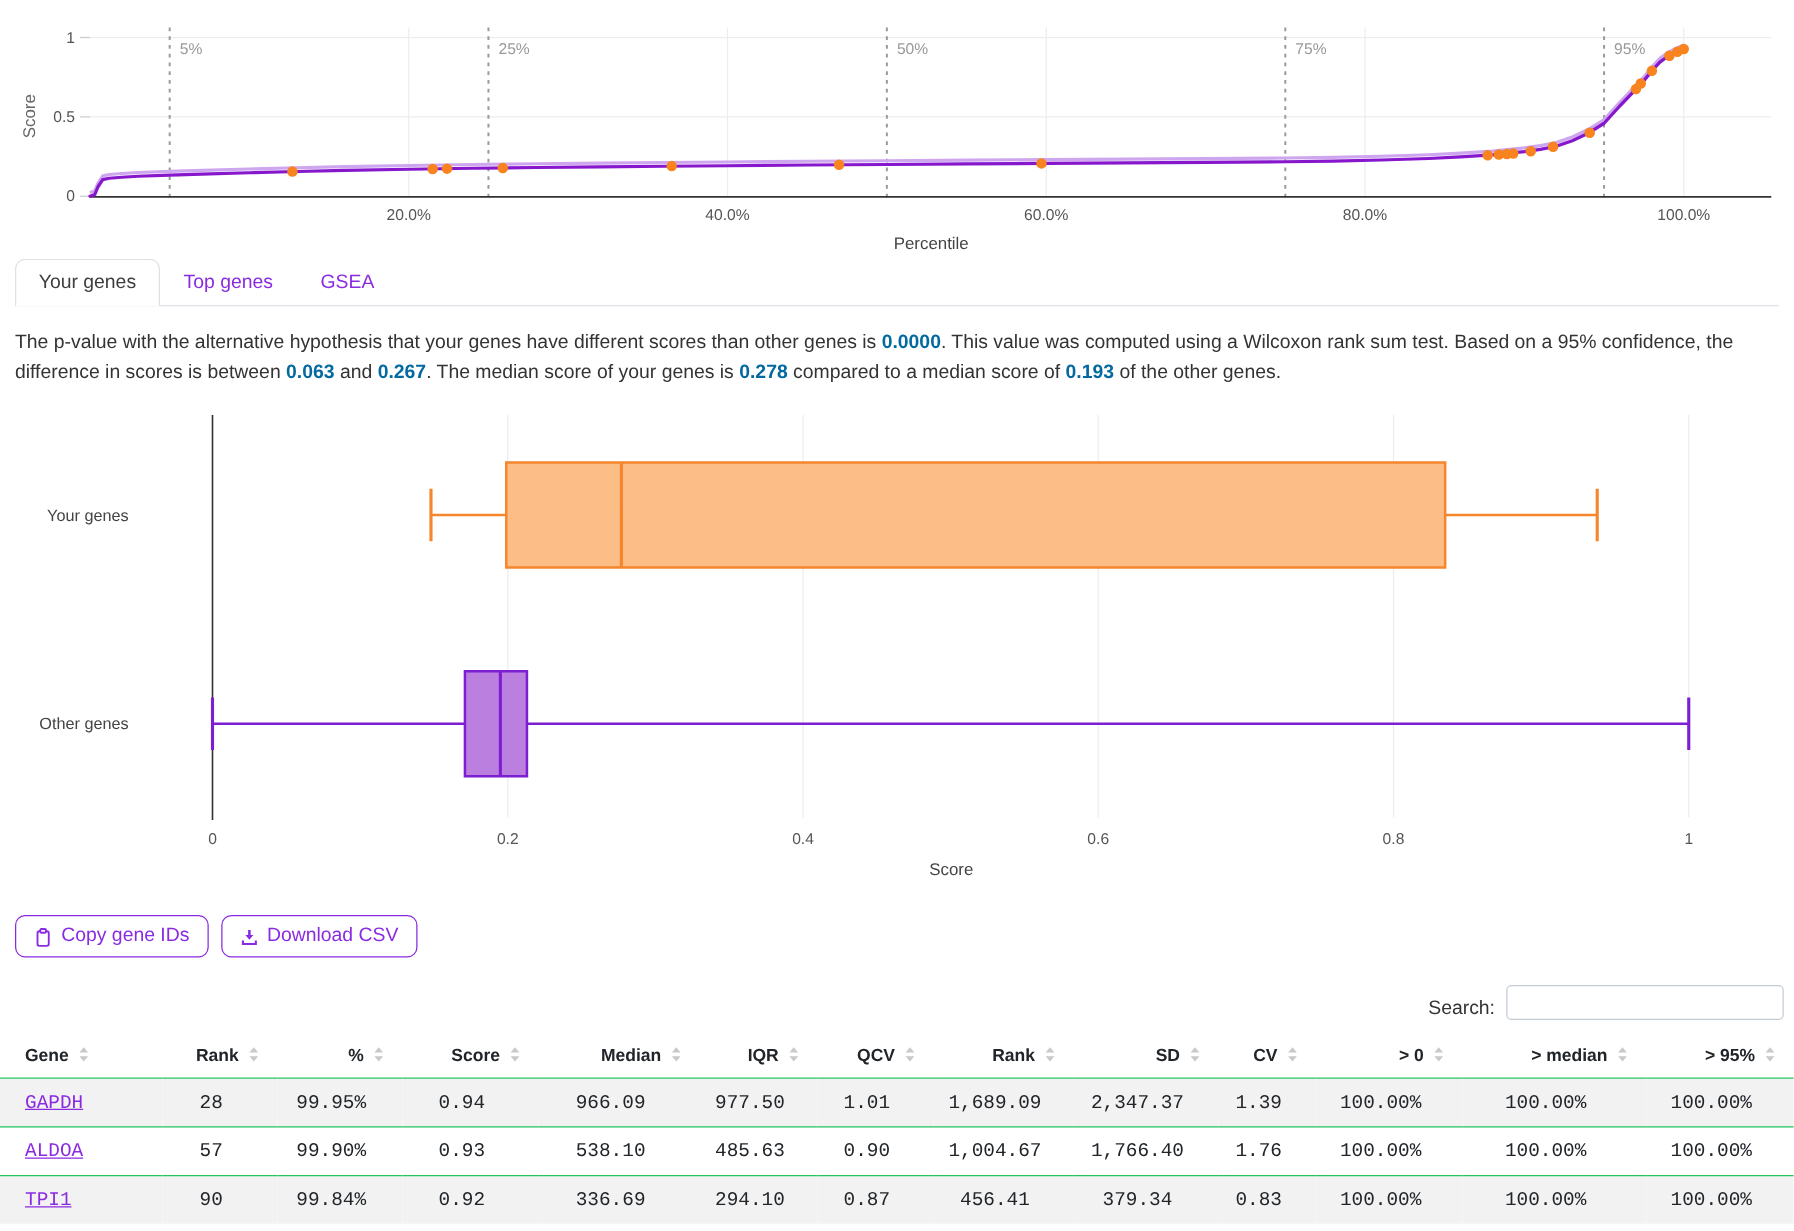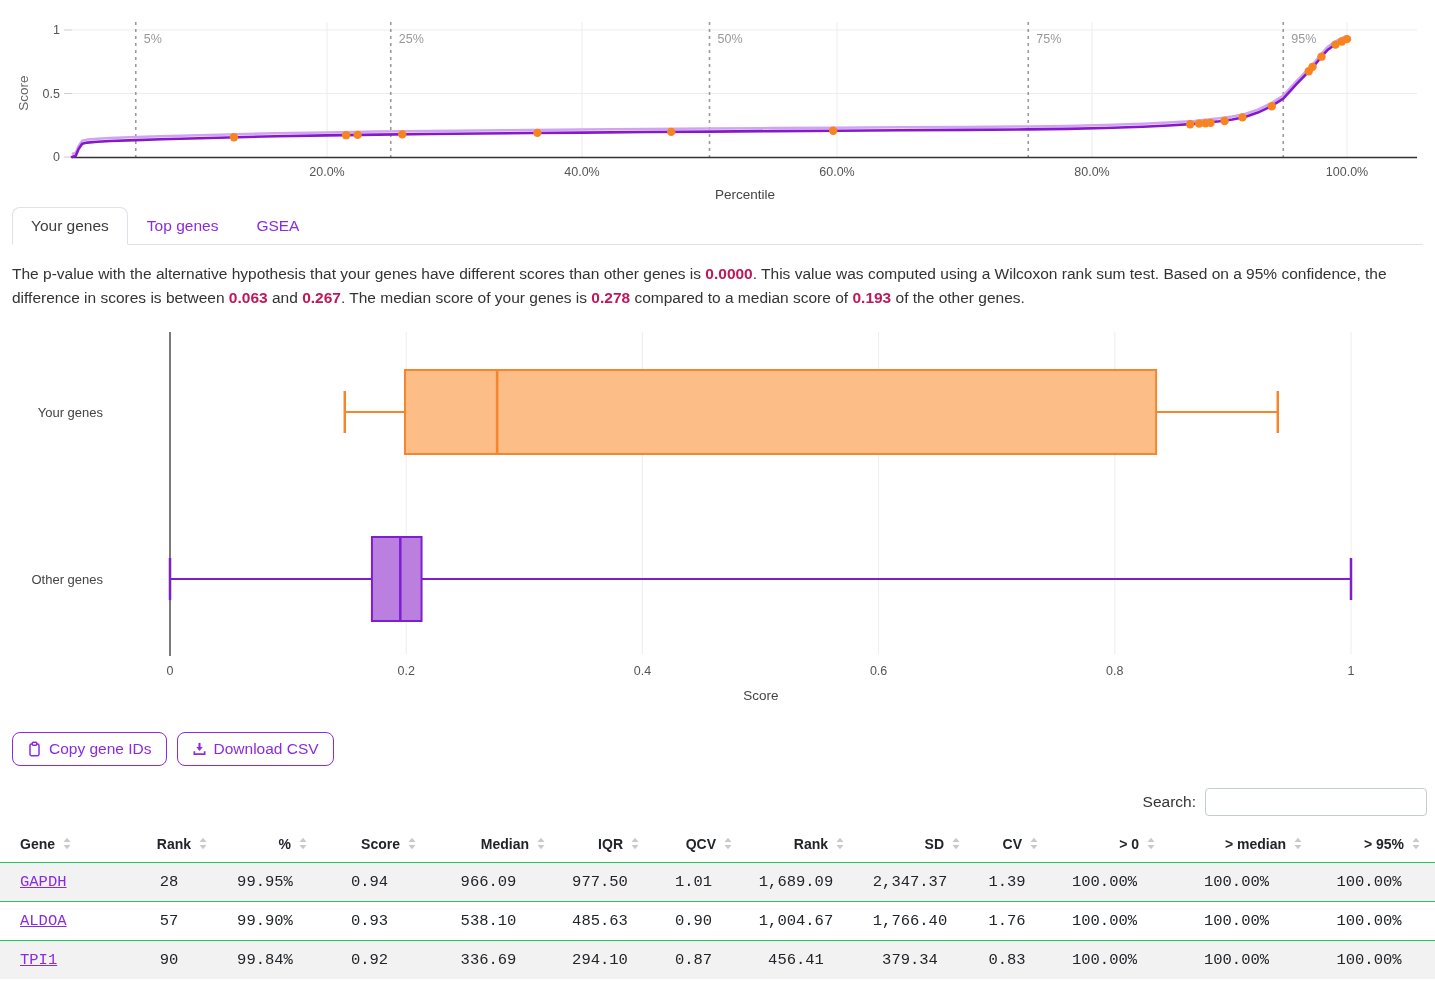--- a/index.html
+++ b/index.html
@@ -8,31 +8,31 @@
   svg { display:block; }
 
   
   .tabs { display:flex; margin:2px 12px 0 12px; border-bottom:1px solid #dee2e6; list-style:none; padding:0; }
   .tab { padding:9px 18px; font-size:15.5px; color:var(--accent); cursor:pointer; margin-bottom:-1px;
     border:1px solid transparent; border-radius:8px 8px 0 0; }
   .tab.active { color:#3d3d3d; background:#fff; border-color:#dee2e6; border-bottom-color:#fff; }
 
   
   .summary { margin:17px 12px 14px 12px; font-size:15.5px; line-height:1.55; color:#333; max-width:1412px; }
-  .summary b { color:#be185d;margin-top:14px; }
+  .summary b { color:#0369a1;margin-top:14px; }
 
   
   .toolbar { display:flex; gap:10px; margin:26px 0 0 12px; }
-  .btn { display:inline-flex; align-items:center; gap:7px; background:#fff; border:1px solid var(--accent);
+  .btn { display:inline-flex; align-items:flex-end; gap:7px; background:#fff; border:1px solid var(--accent);
     color:var(--accent); border-radius:8px; padding:7px 14px; font-size:15.5px; cursor:pointer;
     font-family:inherit; }
   .btn svg { flex:0 0 auto; }
 
   
-  .search-row { display:flex; justify-content:flex-end; align-items:center; gap:9px; margin:22px 8px 10px 0; }
+  .search-row { display:flex; justify-content:flex-end; align-items:flex-end; gap:9px; margin:22px 8px 10px 0; }
   .search-row label { font-size:15.5px; color:#333; }
   .search-row input { width:222px; height:28px; border:1px solid #c3ccd5; border-radius:4px; padding:2px 8px;
     font-size:14px; font-family:inherit; }
 
   
   table { width:1435px; border-collapse:collapse; table-layout:fixed; margin-top:4px; }
   th { font-weight:bold; font-size:14px; color:#212529; text-align:right; padding:10px 14px 10px 0;
     white-space:nowrap; cursor:pointer; }
   th.col-gene { text-align:left; padding-left:20px; }
   td { font-size:15.5px; color:#212529; text-align:center; padding:10px 14px 10px 0; white-space:nowrap; }

